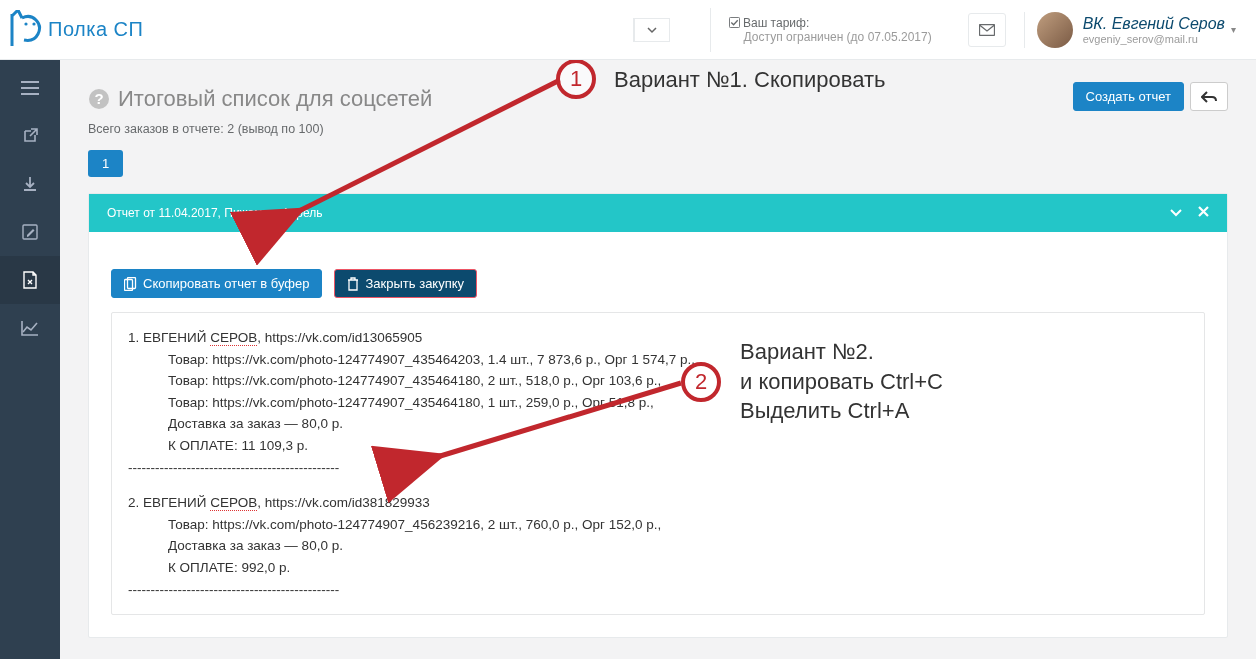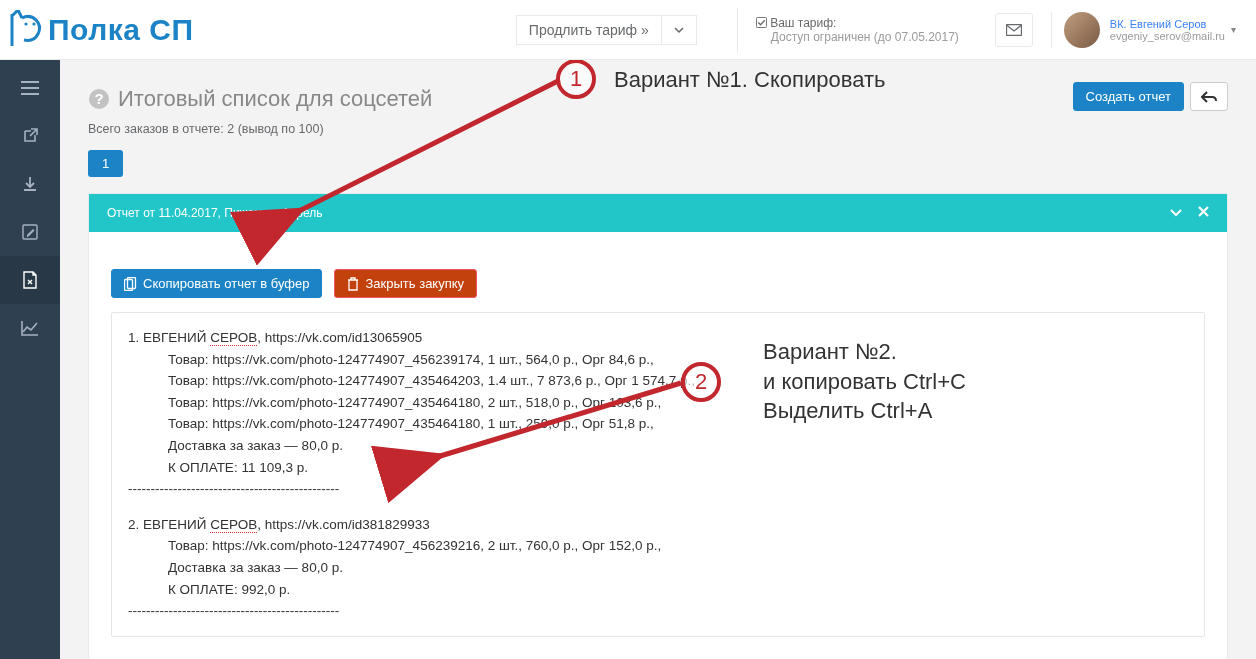--- a/index.html
+++ b/index.html
@@ -1,34 +1,34 @@
 <!DOCTYPE html>
 <html><head>
 <meta charset="utf-8">
 <style>
 * { box-sizing: border-box; margin: 0; padding: 0; }
 html, body { width: 1256px; height: 659px; font-family: Arial, "Helvetica Neue", sans-serif; font-size: 13px; color: #676a6c; background: #fff; overflow: hidden; }
 .topbar { height: 60px; border-bottom: 1px solid #e7eaec; display: flex; align-items: center; padding: 0 12px 0 0; }
 .logo-wrap { display: flex; align-items: center; padding-left: 8px; }
-.logo-text { font-size: 30px; color: #1c84c6; padding-left: 4px; font-weight: 700; letter-spacing: 0.5px; }
+.logo-text { font-size: 20px; color: #1c84c6; padding-left: 4px; font-weight: 400; letter-spacing: 0.5px; }
 .spacer { flex: 1; }
 .btn { display: inline-flex; align-items: center; justify-content: center; border: 1px solid transparent; border-radius: 3px; cursor: pointer; padding: 6px 12px; font-size: 13px; text-align: right; }
 .btn-default { background: #fff; color: #333; border-color: #ccc; }
 .btn-primary { background: #1c84c6; color: #fff; border-color: #1c84c6; }
-.btn-danger  { background: #c2410c; color: #fff; border-color: #ed5565; }
+.btn-danger  { background: #0c4a6e; color: #fff; border-color: #ed5565; }
 .btn-white-split { border: 1px solid #e7eaec; display: inline-flex; }
 .btn-white-split .seg { padding: 6px 12px; font-size: 14px; }
 .btn-white-split .seg-right { border-left: 1px solid #e7eaec; display: flex; align-items: center; }
 .tariff-box   { border-left: 1px solid #e7eaec; padding: 8px 18px; color:#676a6c; }
 .tariff-title { font-size: 12px; }
 .tariff-sub   { font-size: 12px; color:#9b9b9b;margin-left:15px; }
 .mail-btn { width: 38px; height: 34px; border:1px solid #e7eaec; border-radius: 3px; display:flex; align-items:center; justify-content:center; margin: 0 18px; cursor:pointer; }
 .user-box { display: flex; align-items: center; border-left: 1px solid #e7eaec; padding-left: 12px; padding-right: 8px; cursor:pointer; }
 .avatar { width: 36px; height: 36px; border-radius: 50%; background: linear-gradient(135deg,#c09e7f 0%, #7a5a44 100%); margin-right: 10px; }
-.user-name { color:#3b82f6; font-size:11px; }
+.user-name { color:#0c4a6e; font-size:16px;font-style:italic; }
 .user-email { font-size:11px; color:#9b9b9b; }
 .layout { display:flex; height: calc(659px - 60px); }
 .sidebar { width:60px; background:#2f4050; display:flex; flex-direction:column; align-items:center; padding-top:4px; }
 .side-item { width:60px; height:48px; display:flex; align-items:center; justify-content:center; cursor:pointer; color:#a7b1c2; }
 .side-item.active { background:#293846; color:#fff; }
 .content { flex:1; background:#f3f3f4; overflow:auto; position:relative; padding:26px 28px 30px 28px; }
 .topright { position:absolute; top:22px; right:28px; display:flex; gap:6px; }
 .page-title-row{ display:flex; align-items:center; gap:8px; color:#888; }
 .page-title { font-size:22px; font-weight:400; color:#888; }
 .subtitle{ margin-top:10px; font-size:12.5px; color:#676a6c; }
@@ -55,21 +55,20 @@
   <div class="logo-wrap">
     <svg width="36" height="40" viewBox="0 0 36 40">
       <path d="M4 4 L4 36 M4 6 L10 0 L14 8 M14 8 Q22 4 28 10 Q34 16 30 24 Q26 32 16 30" fill="none" stroke="#1c84c6" stroke-width="3" stroke-linejoin="round"></path>
       <circle cx="18" cy="14" r="1.6" fill="#1c84c6"></circle>
       <circle cx="26" cy="14" r="1.6" fill="#1c84c6"></circle>
     </svg>
     <span class="logo-text">Полка СП</span>
   </div>
   <div class="spacer"></div>
   <div class="btn-white-split">
-    <span class="seg">Продлить тариф »</span>
     <span class="seg seg-right">
       <svg width="10" height="10" viewBox="0 0 10 10">
           <path d="M1 3 L5 7 L9 3" fill="none" stroke="#666" stroke-width="1.5"></path>
         </svg>
     </span>
   </div>
   <div class="tariff-box" style="margin-left:40px;">
     <div class="tariff-title">
       <svg width="11" height="11" viewBox="0 0 12 12" style="vertical-align:-1px">
           <rect x="0.5" y="0.5" width="11" height="11" rx="1" fill="none" stroke="#676a6c"></rect>
@@ -189,21 +188,20 @@
               <svg width="12" height="14" viewBox="0 0 12 14">
                   <path d="M1 3 H11 M4 3 V1 H8 V3 M2 3 V13 H10 V3" fill="none" stroke="#fff" stroke-width="1.3"></path>
                 </svg>
             </span>
             <span>Закрыть закупку</span>
           </button>
         </div>
 
         <div class="report-box" id="report-box">
             <div>1. ЕВГЕНИЙ <span class="underline">СЕРОВ</span>, https://vk.com/id13065905</div>
-            <div style="padding-left:40px;">Товар: https://vk.com/photo-124774907_456239174, 1 шт., 564,0 р., Орг 84,6 р.,</div>
             <div style="padding-left:40px;">Товар: https://vk.com/photo-124774907_435464203, 1.4 шт., 7 873,6 р., Орг 1 574,7 р.,</div>
             <div style="padding-left:40px;">Товар: https://vk.com/photo-124774907_435464180, 2 шт., 518,0 р., Орг 103,6 р.,</div>
             <div style="padding-left:40px;">Товар: https://vk.com/photo-124774907_435464180, 1 шт., 259,0 р., Орг 51,8 р.,</div>
             <div style="padding-left:40px;">Доставка за заказ — 80,0 р.</div>
             <div style="padding-left:40px;">К ОПЛАТЕ: 11 109,3 р.</div>
             <div>-----------------------------------------------</div>
             <div style="height:14px;"></div>
             <div>2. ЕВГЕНИЙ <span class="underline">СЕРОВ</span>, https://vk.com/id381829933</div>
             <div style="padding-left:40px;">Товар: https://vk.com/photo-124774907_456239216, 2 шт., 760,0 р., Орг 152,0 р.,</div>
             <div style="padding-left:40px;">Доставка за заказ — 80,0 р.</div>
@@ -222,21 +220,21 @@
           <marker id="ah1" markerWidth="14" markerHeight="12" refX="2" refY="6" orient="auto">
             <path d="M14 0 L0 6 L14 12 Z" fill="#c1272d"></path>
           </marker>
         </defs>
       <path d="M275 10 L12 142" stroke="#c1272d" stroke-width="5" marker-end="url(#ah1)"></path>
     </svg>
 
     <div class="annot-badge" style="left:621px; top:302px;">
         <span>2</span>
       </div>
-    <div class="annot-text" style="left:703px; top:277px; line-height:1.35;">
+    <div class="annot-text" style="left:680px; top:277px; line-height:1.35;">
       <div>Вариант №2.</div>
       <div>и копировать Ctrl+C</div>
       <div>Выделить Ctrl+A</div>
     </div>
     <svg class="arrow" style="left:363px; top:313px;" width="270" height="100">
       <defs>
           <marker id="ah2" markerWidth="14" markerHeight="12" refX="2" refY="6" orient="auto">
             <path d="M14 0 L0 6 L14 12 Z" fill="#c1272d"></path>
           </marker>
         </defs>

